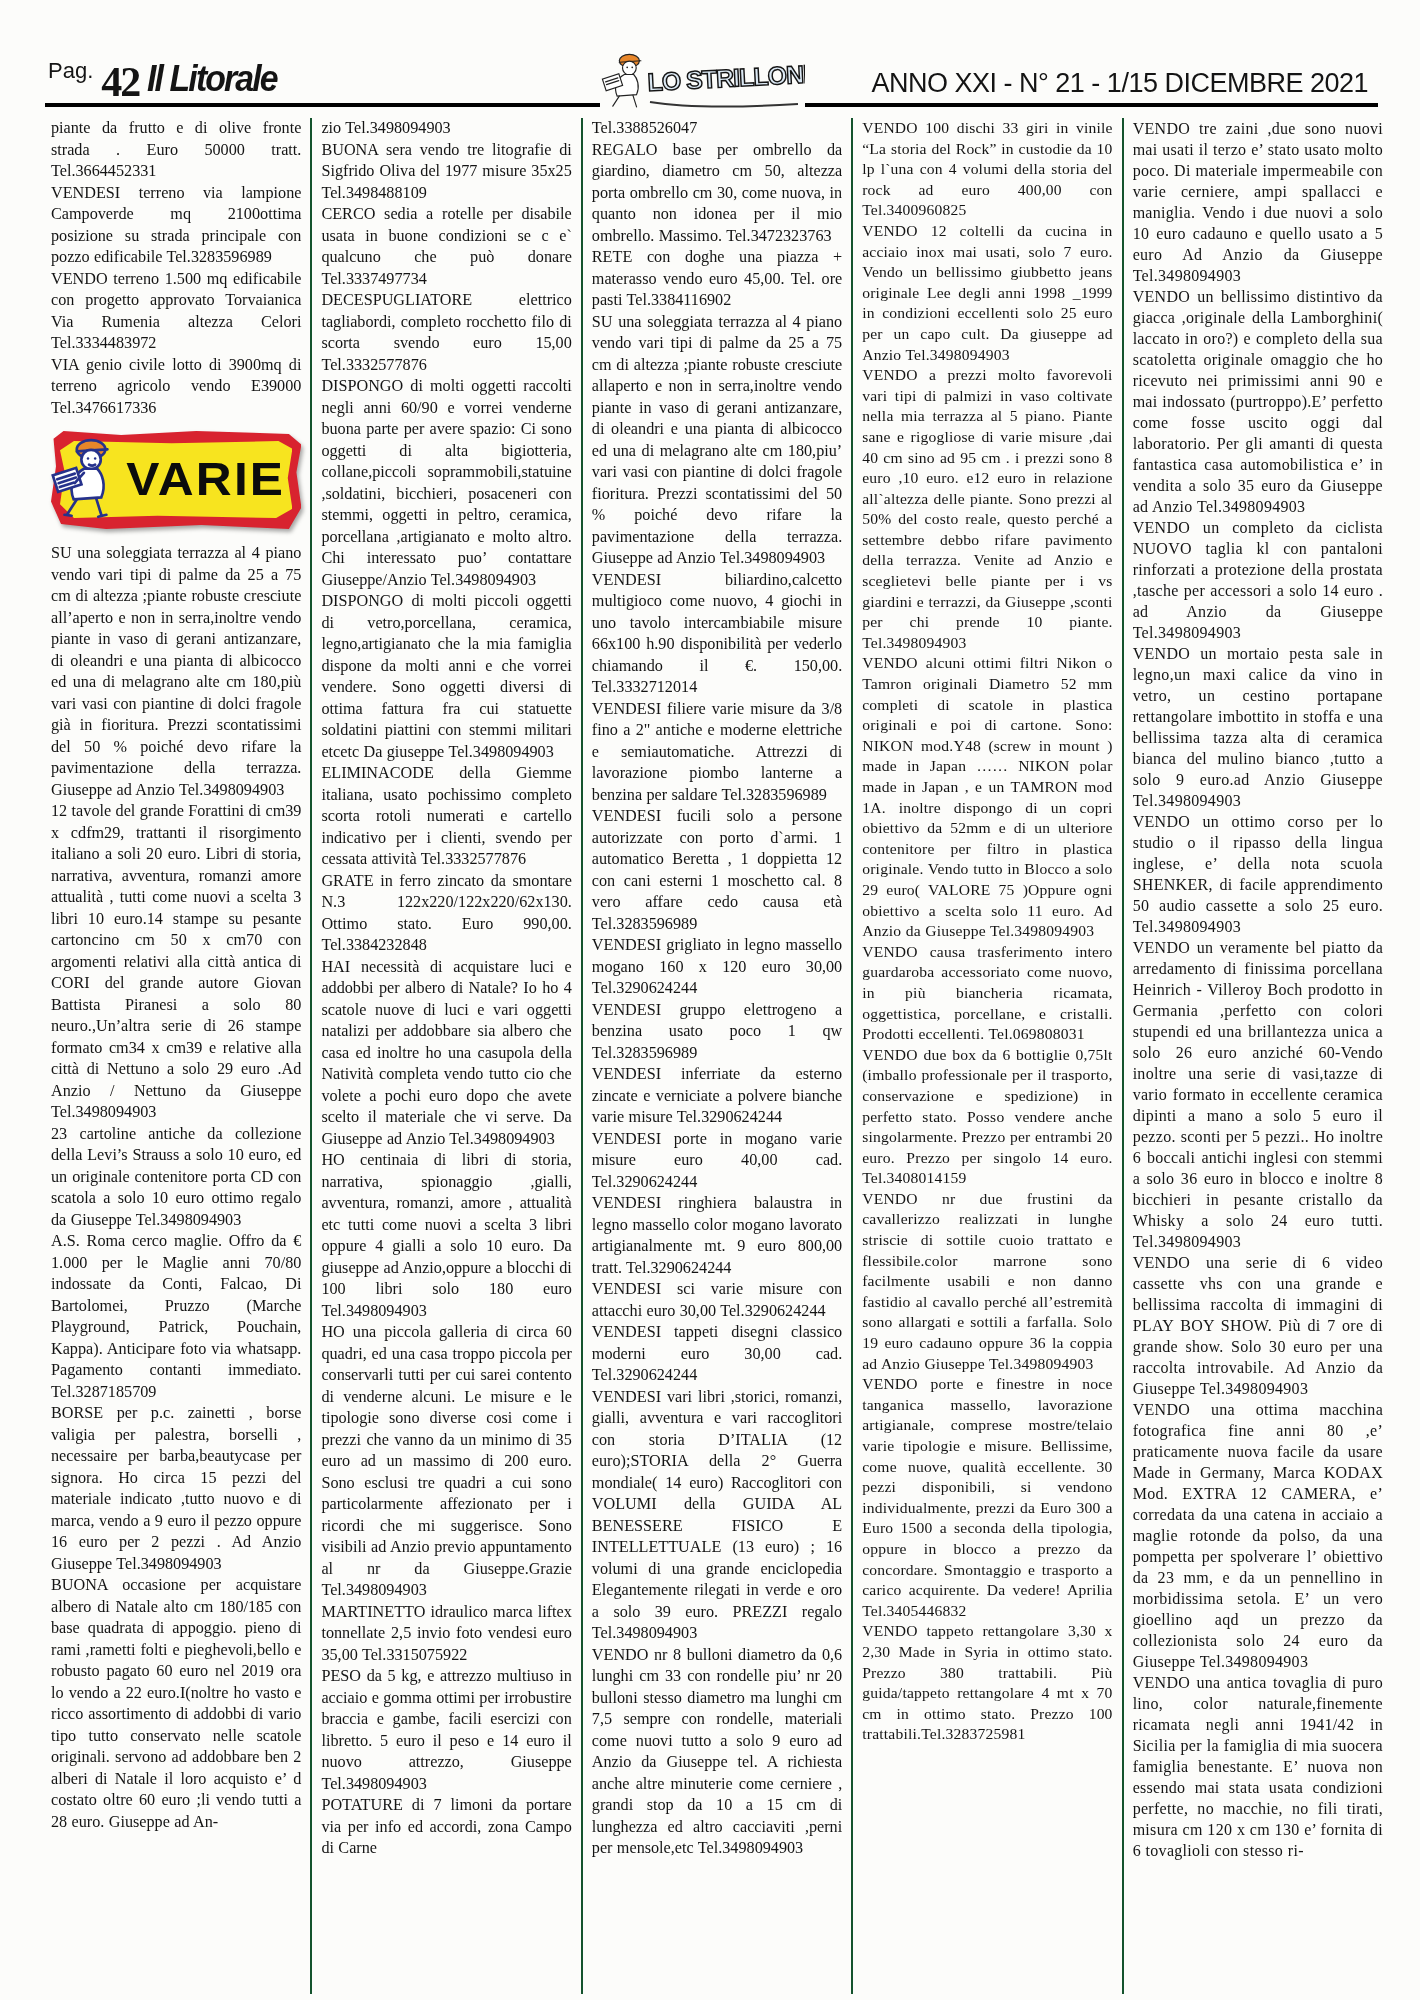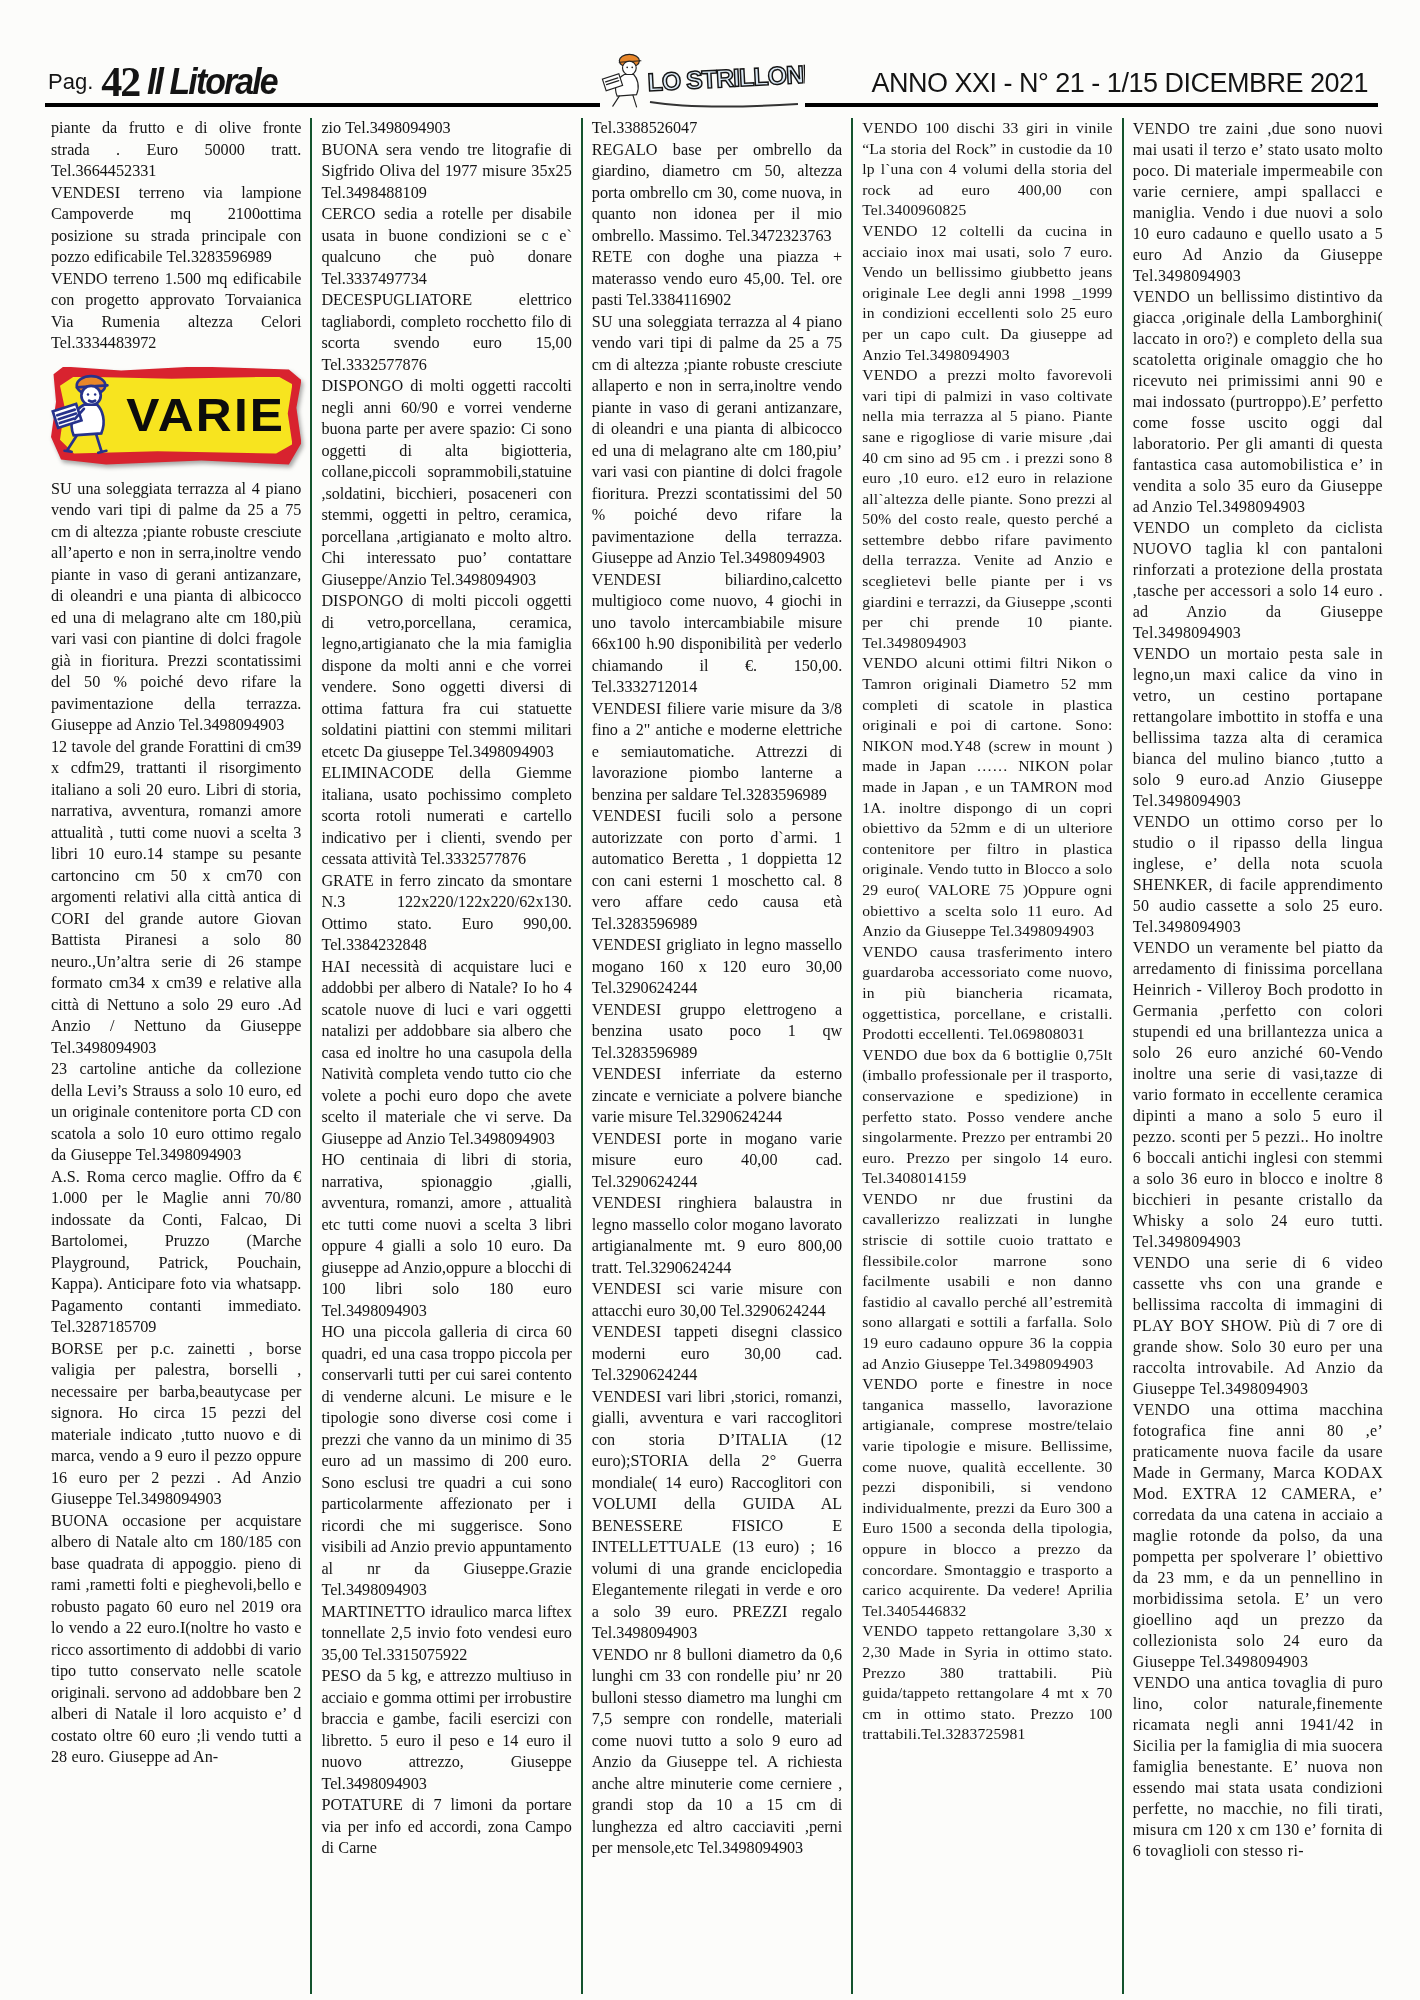--- a/index.html
+++ b/index.html
@@ -2,21 +2,21 @@
 <html lang="it"><head>
 <meta charset="utf-8">
 <style>
   html,body{margin:0;padding:0;background:#e8e8e8;}
   .page{
     position:relative;width:1420px;height:2000px;margin:0 auto;
     background:#fcfcfa;overflow:hidden;color:#141414;
     font-family:"Liberation Serif",serif;
   }
   
-  .hdr-left{position:absolute;left:48px;top:58px;display:flex;align-items:center;gap:8px;white-space:nowrap;}
+  .hdr-left{position:absolute;left:48px;top:58px;display:flex;align-items:flex-start;gap:8px;white-space:nowrap;}
   .pag-label{font-family:"Liberation Sans",sans-serif;font-size:22px;}
   .pag-number{font-family:Liberation Serif, serif;font-weight:bold;font-size:42px;letter-spacing:-2px;}
   .masthead{font-family:"Liberation Sans",sans-serif;font-weight:bold;font-style:italic;font-size:36px;letter-spacing:-2px;transform:scaleX(.94);transform-origin:left bottom;}
   .hdr-right{position:absolute;right:52px;top:68px;font-family:"Liberation Sans",sans-serif;font-size:27px;letter-spacing:-.5px;white-space:nowrap;}
   .hdr-rule{position:absolute;left:45px;right:42px;top:103px;height:4px;background:#000;}
   .logo-box{position:absolute;left:600px;top:44px;width:205px;height:74px;background:#fcfcfa;z-index:2;display:flex;align-items:center;justify-content:center;}
   
   .cols{position:absolute;left:42px;top:118px;right:28px;bottom:6px;display:flex;}
   .col{flex:1 1 0;padding:0 9px;text-align:justify;overflow:hidden;}
   .col + .col{border-left:2px solid #14532d;}
@@ -68,20 +68,21 @@
       <text x="48" y="47" transform="rotate(-3 48 47)" font-family="Liberation Sans, sans-serif" font-weight="bold" font-size="25" letter-spacing="-1" fill="#dce9f4" stroke="#151515" stroke-width="1.5">LO STRILLONE</text>
       <path d="M50 58 q50 8 148 2" stroke="#333" stroke-width="2" fill="none"></path>
     </svg>
   </div>
 
   <div class="cols">
       <div class="col col1">
         <p class="ad" lang="it">piante da frutto e di olive fronte strada . Euro 50000 tratt. Tel.3664452331</p>
         <p class="ad" lang="it">VENDESI terreno via lampione Campoverde mq 2100ottima posizione su strada principale con pozzo edificabile Tel.3283596989</p>
         <p class="ad" lang="it">VENDO terreno 1.500 mq edificabile con progetto approvato Torvaianica Via Rumenia altezza Celori Tel.3334483972</p>
+        <p class="ad" lang="it">VIA genio civile lotto di 3900mq di terreno agricolo vendo E39000 Tel.3476617336</p>
   <div class="varie">
     <div class="varie-red"></div>
     <div class="varie-yellow"></div>
     <svg class="varie-figure" viewBox="0 0 70 90" aria-hidden="true">
       <g stroke="#26328c" stroke-width="2.6" fill="none" stroke-linecap="round">
         <ellipse cx="38" cy="15" rx="14" ry="9" fill="#e8862a"></ellipse>
         <path d="M24 17 L54 15"></path>
         <circle cx="38" cy="25" r="9.5" fill="#ffffff"></circle>
         <circle cx="35" cy="24" r="1.2" fill="#26328c" stroke="none"></circle>
         <circle cx="42" cy="24" r="1.2" fill="#26328c" stroke="none"></circle>

